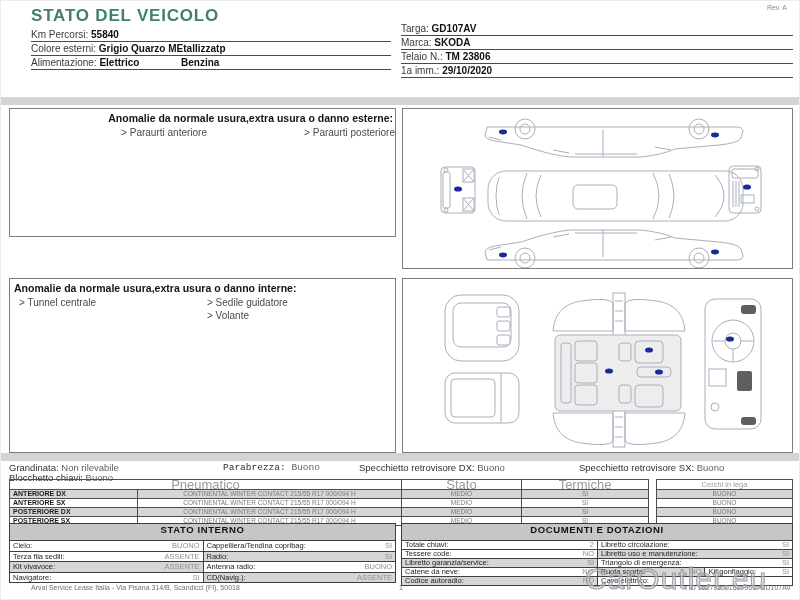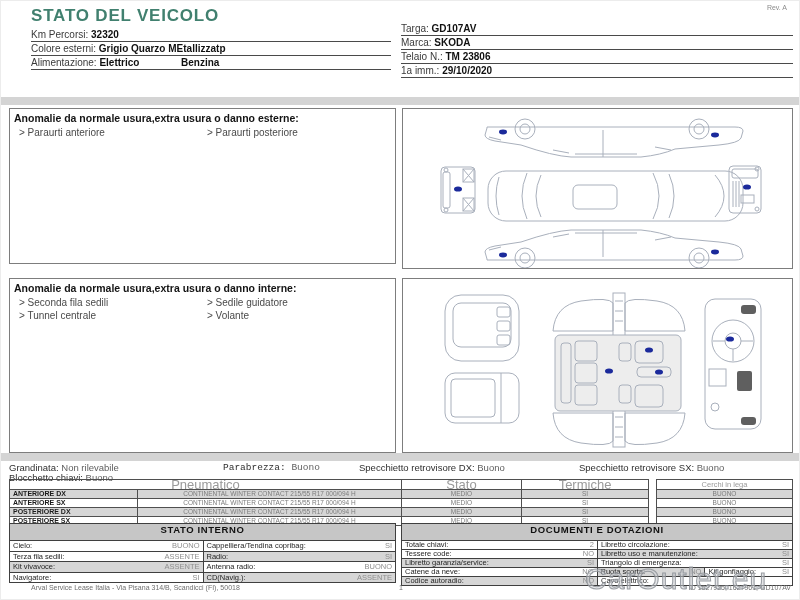--- a/index.html
+++ b/index.html
@@ -14,21 +14,21 @@
   .info-row{position:relative;border-bottom:1px solid #4a4a4a;font-size:10px;color:#3a3a3a;
             height:13px;line-height:13px;white-space:nowrap;}
   .info-row.tall{height:25px;line-height:12.5px;white-space:normal;}
   .info-row .val{font-weight:bold;color:#101010;}
   .info-row .val2{position:absolute;left:150px;top:0;font-weight:bold;color:#101010;}
 
   .divider{position:absolute;left:0;width:800px;height:8px;background:#d4d4d4;}
   .bar1{top:96px;} .bar2{top:452px;}
 
   .box{position:absolute;border:1px solid #7d7d7d;background:#fff;box-sizing:border-box;}
-  .ext-notes{left:8px;top:107px;width:387px;height:156px;}
+  .ext-notes{left:8px;top:107px;width:387px;height:129px;text-align:right;}
   .ext-diag{left:401px;top:107px;width:391px;height:161px;}
   .int-notes{left:8px;top:277px;width:387px;height:175px;}
   .int-diag{left:401px;top:277px;width:391px;height:175px;}
   .box-title{font-size:10.5px;font-weight:bold;color:#141414;padding:3px 2px 2px 4px;}
   .anomaly-cols{display:flex;font-size:10px;color:#4a4a4a;padding-left:9px;}
   .anomaly-col{width:195px;line-height:13px;}
 
   .cond{position:absolute;font-size:9.5px;color:#2f2f2f;white-space:nowrap;}
   .cond .cv{color:#5f5f5f;}
   .c1{left:8px;top:461px;} .c2{left:222px;top:461px;font-family:Liberation Mono, monospace;} .c3{left:358px;top:461px;}
@@ -83,21 +83,21 @@
 </head>
 <body>
 
 <div id="page">
 
   <div class="title">STATO DEL VEICOLO</div>
   <div class="rev">Rev. A</div>
 
   <div class="info-left">
     <div class="info-row">
-      <span class="lab">Km Percorsi: </span><span class="val">32320</span>
+      <span class="lab">Km Percorsi: </span><span class="val">55840</span>
     </div>
     <div class="info-row">
       <span class="lab">Colore esterni: </span><span class="val">Grigio Quarzo MEtallizzatp</span>
     </div>
     <div class="info-row">
       <span class="lab">Alimentazione: </span><span class="val">Elettrico</span>
       <span class="val2">Benzina</span>
     </div>
   </div>
 
@@ -182,21 +182,20 @@
           <circle class="ln" cx="354" cy="100" r="2"></circle>
         <ellipse class="dot" cx="344" cy="78" rx="4" ry="2.6"></ellipse>
       </g>
     </svg>
   </div>
 
   <div class="box int-notes">
     <div class="box-title">Anomalie da normale usura,extra usura o danno interne:</div>
     <div class="anomaly-cols">
       <div class="anomaly-col">
-        <div>&gt; Seconda fila sedili</div>
         <div>&gt; Tunnel centrale</div>
       </div>
       <div class="anomaly-col">
         <div>&gt; Sedile guidatore</div>
         <div>&gt; Volante</div>
       </div>
     </div>
   </div>
 
   <div class="box int-diag">

